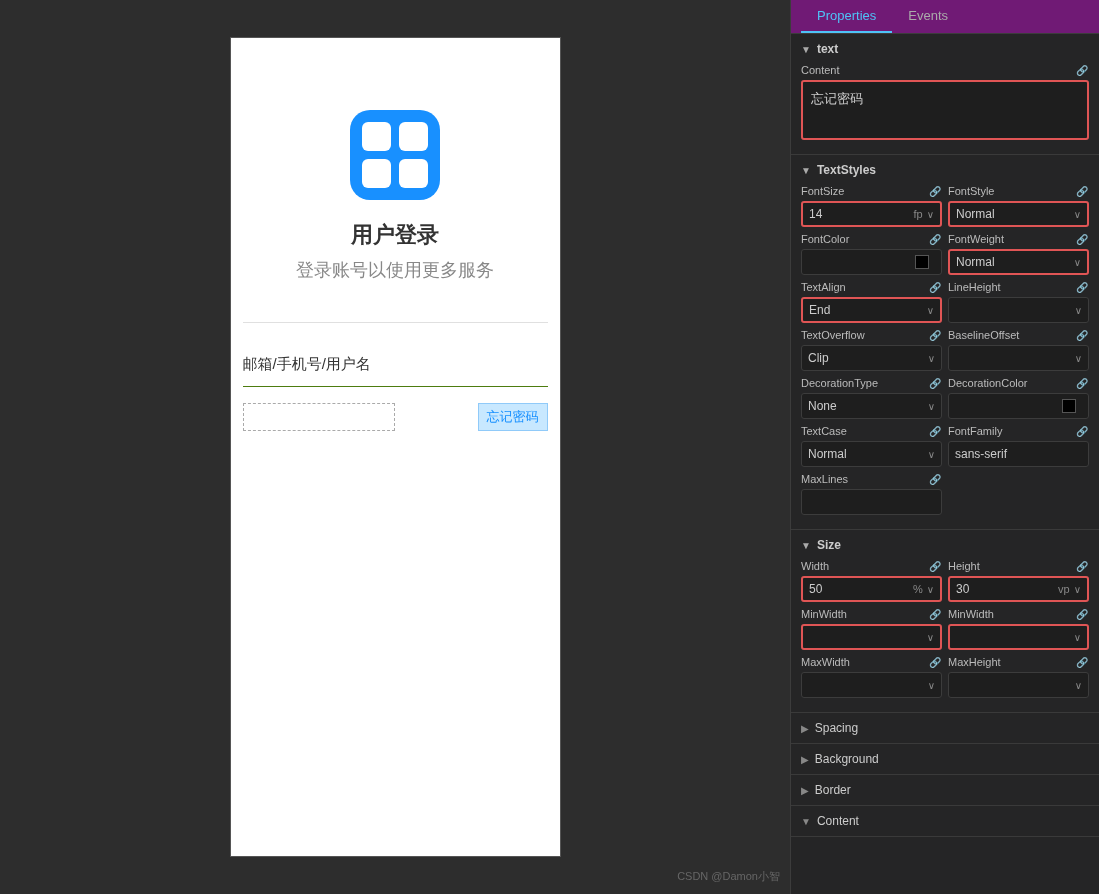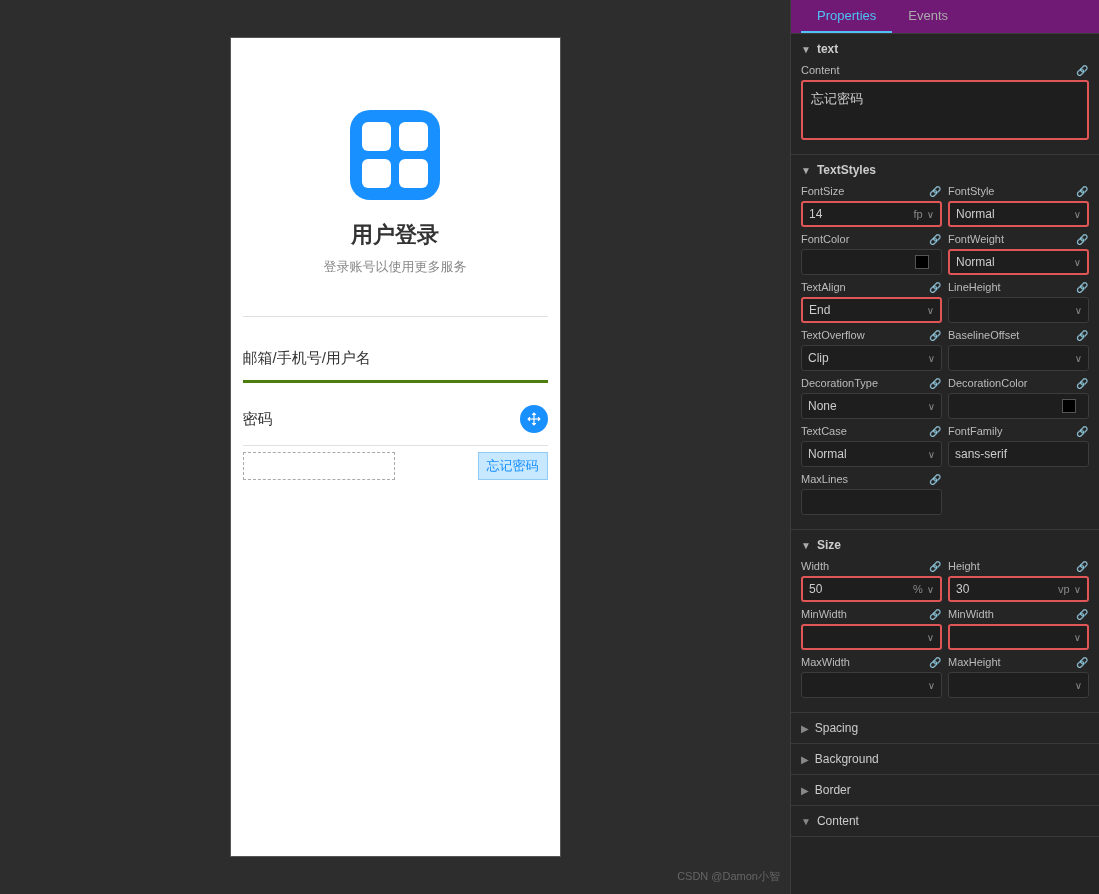--- a/index.html
+++ b/index.html
@@ -61,38 +61,38 @@
     }
 
     .phone-title {
       font-size: 22px;
       font-weight: bold;
       color: #333;
       margin-bottom: 8px;
     }
 
     .phone-subtitle {
-      font-size: 13px;
+      font-size: 18px;
       color: #888;
       margin-bottom: 40px;
     }
 
     .phone-divider {
       width: 100%;
       height: 1px;
       background: #e0e0e0;
       margin-bottom: 20px;
     }
 
     .phone-input-row {
       width: 100%;
       display: flex;
       align-items: center;
       padding: 12px 0;
-      border-bottom: 3px solid #4d7c0f;
+      border-bottom: 1px solid #4d7c0f;
       margin-bottom: 10px;
     }
 
     .phone-input-label {
       font-size: 15px;
       color: #333;
       flex: 1;
     }
 
     .phone-password-row {
@@ -342,42 +342,20 @@
 
       <div class="phone-title">用户登录</div>
       <div class="phone-subtitle">登录账号以使用更多服务</div>
 
       <div class="phone-divider"></div>
 
       <div class="phone-input-row">
         <div class="phone-input-label">邮箱/手机号/用户名</div>
       </div>
 
-      <div class="phone-password-row">
-        <div class="phone-password-label">密码</div>
-        <div style="position:relative; display:flex; align-items:center; gap:6px;">
-          <div class="eye-icon">
-            <svg width="20" height="20" viewBox="0 0 24 24" fill="none" stroke="#888" stroke-width="2">
-              <path d="M1 12s4-8 11-8 11 8 11 8-4 8-11 8-11-8-11-8z"></path>
-              <circle cx="12" cy="12" r="3"></circle>
-              <line x1="2" y1="2" x2="22" y2="22" stroke="#888" stroke-width="2"></line>
-            </svg>
-          </div>
-          <div class="move-icon">
-            <svg width="14" height="14" viewBox="0 0 24 24" fill="white" stroke="white" stroke-width="2">
-              <polyline points="5 9 2 12 5 15"></polyline>
-              <polyline points="9 5 12 2 15 5"></polyline>
-              <polyline points="15 19 12 22 9 19"></polyline>
-              <polyline points="19 9 22 12 19 15"></polyline>
-              <line x1="2" y1="12" x2="22" y2="12"></line>
-              <line x1="12" y1="2" x2="12" y2="22"></line>
-            </svg>
-          </div>
-        </div>
-      </div>
 
       <div class="forgot-password-row">
         <div class="selection-indicator"></div>
         <div class="forgot-password-box">忘记密码</div>
       </div>
     </div>
   </div>
   <div class="watermark">CSDN @Damon小智</div>
 </div>
 

